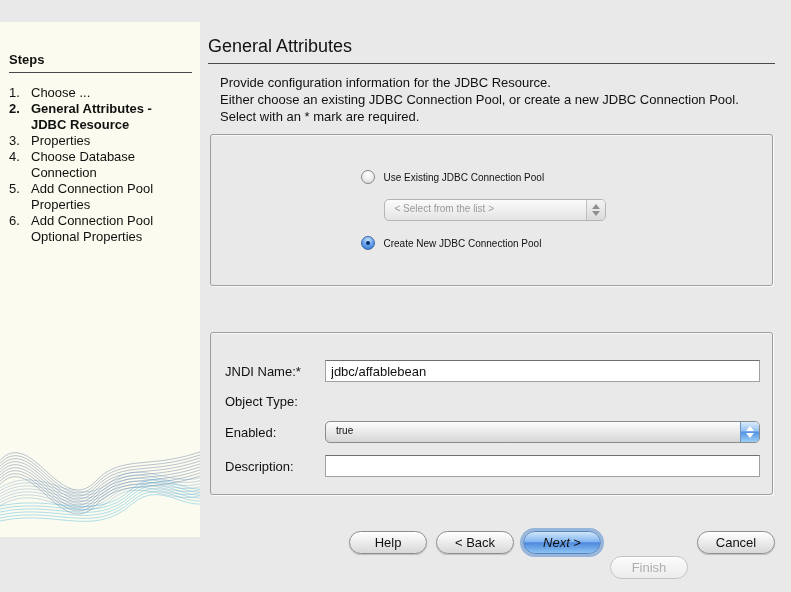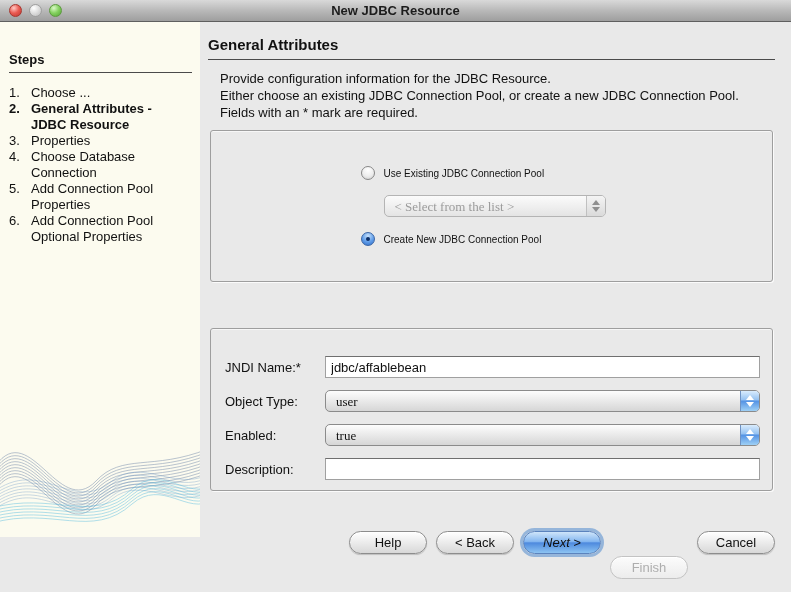--- a/index.html
+++ b/index.html
@@ -28,21 +28,21 @@
   .steps-heading { font-size:13px; font-weight:bold; color:#111; padding-bottom:5px; border-bottom:1px solid #4a4a4a; margin-bottom:12px; }
   .step { display:flex; font-size:13px; line-height:16px; color:#111; }
   .step-num { width:22px; flex:none; }
   .step-label { max-width:150px; }
   .step.current { font-weight:bold; }
   .wave { position:absolute; left:0; bottom:-4px; width:200px; height:148px; z-index:1; }
 
   
   .main { position:absolute; left:200px; top:22px; width:591px; height:570px; background:#e9e9e9; }
   .main-inner { padding:14px 16px 0 8px; }
-  .main-heading { font-size:15px; font-weight:bold; color:#111; padding-bottom:6px; border-bottom:1px solid #4a4a4a; }
+  .main-heading { font-size:18px; font-weight:normal; color:#111; padding-bottom:6px; border-bottom:1px solid #4a4a4a; }
   .desc { margin:10px 0 0 12px; font-size:13px; line-height:17px; color:#111; }
 
   .groupbox {
     border:1px solid #9e9e9e; border-radius:3px;
     box-shadow: inset 0 1px 0 rgba(255,255,255,.65), 1px 1px 0 rgba(255,255,255,.8);
   }
   .box1 { margin:9px 2px 0; height:152px; display:flex; flex-direction:column; justify-content:center; }
   .box1-inner { margin:0 auto; width:262px; }
   .radio-row { display:flex; align-items:center; gap:9px; font-size:10px; color:#111; }
   .pool-combo { width:222px; margin:15px 0 15px 23px; }
@@ -56,21 +56,21 @@
   .form-row { display:flex; align-items:center; margin-bottom:12px; }
   .form-label { width:100px; flex:none; font-size:13px; color:#111; }
   .form-field { flex:1; }
   .textfield {
     width:100%; height:22px; border:1px solid #a0a0a0; border-top-color:#6f6f6f;
     background:#fff; font-size:13px; padding:0 5px; font-family:"Liberation Sans", sans-serif; color:#111;
   }
 
   
   .combo { height:22px; border:1px solid #8b8b8b; border-radius:5px; display:flex; overflow:hidden; background:linear-gradient(#fdfdfd, #d6d6d6); cursor:default; }
-  .combo-text { flex:1; font-size:13px; color:#111; padding:3px 0 0 10px; white-space:nowrap; overflow:hidden;font-family:Liberation Serif, serif; }
+  .combo-text { flex:1; font-size:10px; color:#111; padding:3px 0 0 10px; white-space:nowrap; overflow:hidden; }
   .combo-stepper { flex:none; width:19px; display:flex; flex-direction:column; align-items:center; justify-content:center; gap:2px;
     background:linear-gradient(#d9ecfd 0%, #94c1f1 45%, #5392e4 50%, #9ed0f5 100%); border-left:1px solid #6f93c4; }
   .arr-up { width:0; height:0; border-left:4px solid transparent; border-right:4px solid transparent; border-bottom:5px solid #fff; }
   .arr-dn { width:0; height:0; border-left:4px solid transparent; border-right:4px solid transparent; border-top:5px solid #fff; }
   .combo.disabled { border-color:#b4b4b4; background:linear-gradient(#fbfbfb, #e4e4e4); }
   .combo.disabled .combo-text { color:#9b9b9b; }
   .combo.disabled .combo-stepper { background:linear-gradient(#f4f4f4, #dadada); border-left-color:#c0c0c0; }
   .combo.disabled .arr-up { border-bottom-color:#8f8f8f; }
   .combo.disabled .arr-dn { border-top-color:#8f8f8f; }
 
@@ -86,28 +86,20 @@
     background:linear-gradient(#cfe5fa 0%, #85b7f0 45%, #4e8ade 52%, #8cc3f2 100%);
     border-color:#5b83bd; box-shadow:0 0 0 3px rgba(128,168,214,.8);font-style:italic;
   }
   .btn.disabled { color:#aeaeae; border-color:#c3c3c3; background:linear-gradient(#fcfcfc, #ececec); box-shadow:inset 0 1px 0 #fff;margin-top:25px; }
 </style>
 </head>
 <body>
 
 <div class="window">
 
-  <div class="titlebar">
-    <div class="traffic">
-      <span class="light red"></span>
-      <span class="light gray"></span>
-      <span class="light green"></span>
-    </div>
-    <span class="win-title">New JDBC Resource</span>
-  </div>
 
   <div class="sidebar">
     <div class="sidebar-inner">
       <div class="steps-heading">Steps</div>
       <div class="step">
         <span class="step-num">1.</span>
         <span class="step-label">Choose ...</span>
       </div>
       <div class="step current">
         <span class="step-num">2.</span>
@@ -161,21 +153,21 @@
       </g>
     </svg>
   </div>
 
   <div class="main">
     <div class="main-inner">
       <div class="main-heading">General Attributes</div>
       <div class="desc">
         <div>Provide configuration information for the JDBC Resource.</div>
         <div>Either choose an existing JDBC Connection Pool, or create a new JDBC Connection Pool.</div>
-        <div>Fields with an * mark are required.</div>
+        <div>Select with an * mark are required.</div>
       </div>
 
       <div class="groupbox box1">
         <div class="box1-inner">
           <div class="radio-row">
             <span class="radio off"></span>
             <span>Use Existing JDBC Connection Pool</span>
           </div>
           <div class="combo disabled pool-combo">
             <span class="combo-text">&lt; Select from the list &gt;</span>
@@ -193,29 +185,20 @@
 
       <div class="groupbox box2">
         <div class="form-row">
           <span class="form-label">JNDI Name:*</span>
           <span class="form-field">
             <input class="textfield" type="text" value="jdbc/affablebean" style="">
           </span>
         </div>
         <div class="form-row">
           <span class="form-label">Object Type:</span>
-          <span class="form-field">
-            <div class="combo">
-              <span class="combo-text">user</span>
-              <span class="combo-stepper">
-                <span class="arr-up"></span>
-                <span class="arr-dn"></span>
-              </span>
-            </div>
-          </span>
         </div>
         <div class="form-row">
           <span class="form-label">Enabled:</span>
           <span class="form-field">
             <div class="combo">
               <span class="combo-text">true</span>
               <span class="combo-stepper">
                 <span class="arr-up"></span>
                 <span class="arr-dn"></span>
               </span>

